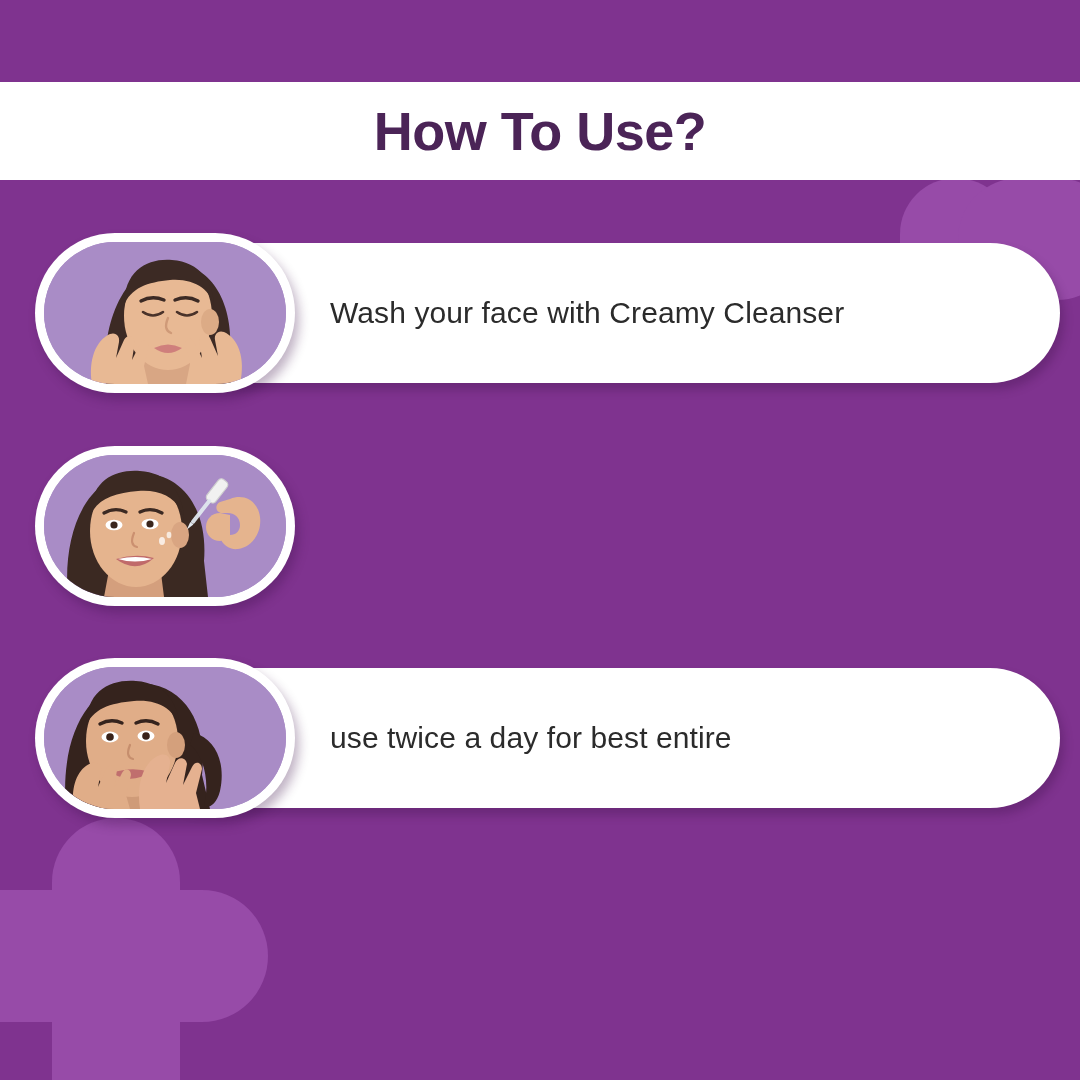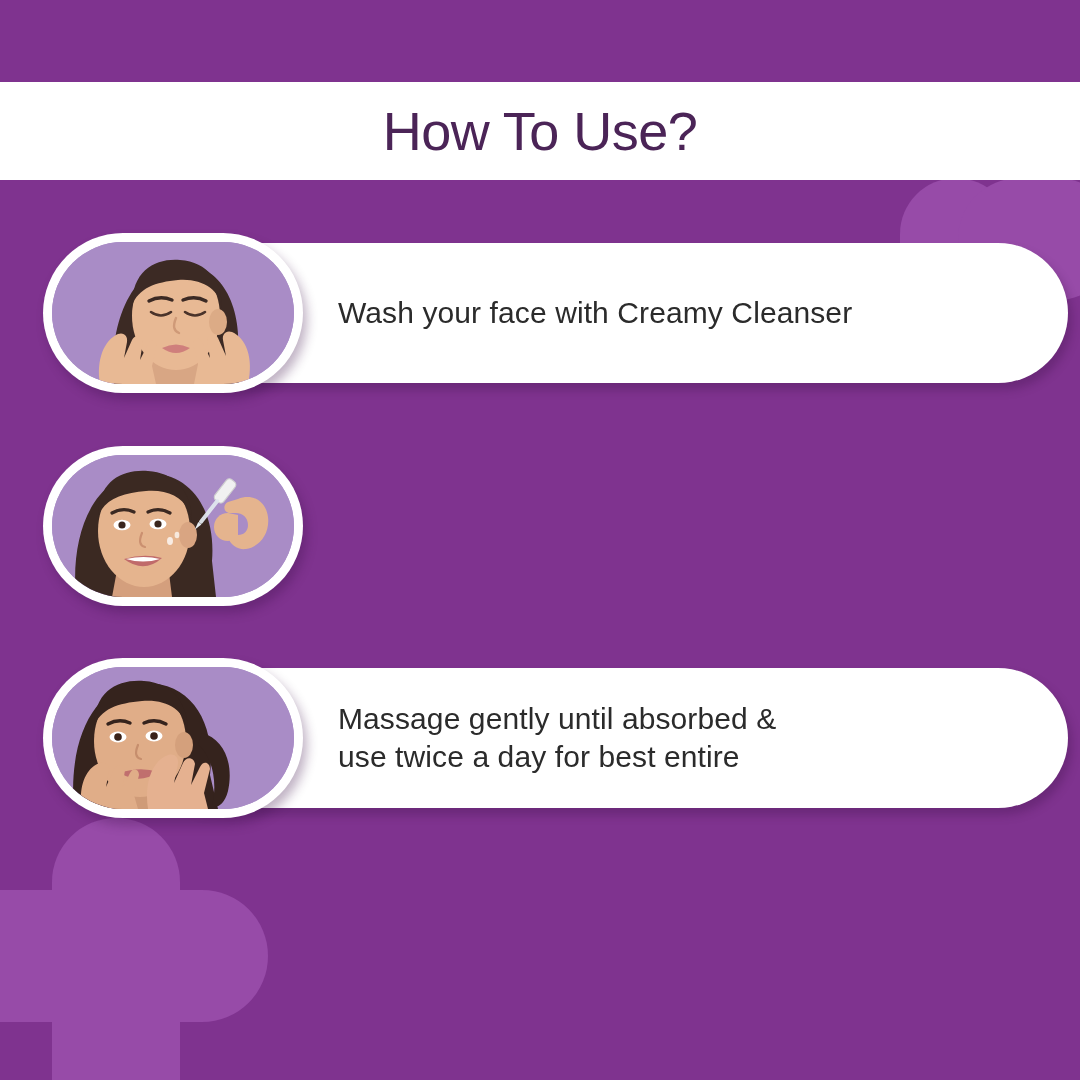--- a/index.html
+++ b/index.html
@@ -28,28 +28,28 @@
 
   
   #header-band {
     position:absolute; left:0; top:82px;
     width:1080px; height:98px;
     background:#ffffff;
     display:flex; align-items:center; justify-content:center;
   }
   #page-title {
     font-size:54px;
-    font-weight:normal;
+    font-weight:bold;
     color:#4b2457;
     letter-spacing:-0.5px;
     line-height:1;
   }
 
   
-  #steps { position:absolute; left:8px; top:0; width:974px; height:1080px; }
+  #steps { position:absolute; left:0; top:0; width:974px; height:1080px; }
 
   .step { position:absolute; left:0; width:1080px; height:160px; }
   .step-1 { top:233px; }
   .step-2 { top:446px; }
   .step-3 { top:658px; }
 
   .step-card {
     position:absolute;
     left:135px; top:10px;
     width:925px; height:140px;
@@ -191,21 +191,20 @@
               <path d="M176 58 C168 58 162 64 162 72 C162 80 168 86 176 86 L186 84 L186 60 Z" fill="#e5b48e"></path>
             </svg>
           </div>
         </div>
       </div>
     </div>
 
     <div class="step step-3">
       <div class="step-card">
         <div class="step-text">
-          <span>Massage gently until absorbed &amp;</span>
           <span>use twice a day for best entire</span>
         </div>
       </div>
       <div class="step-thumb">
         <div class="step-thumb-inner">
           <div class="thumb-art">
             <svg viewBox="0 0 242 142" preserveAspectRatio="xMidYMid slice">
               <rect width="242" height="142" fill="#a98cc6"></rect>
 
               <path d="M22 142 C16 76 40 18 90 16 C140 14 164 56 158 108 L166 142 Z" fill="#35231d"></path>

